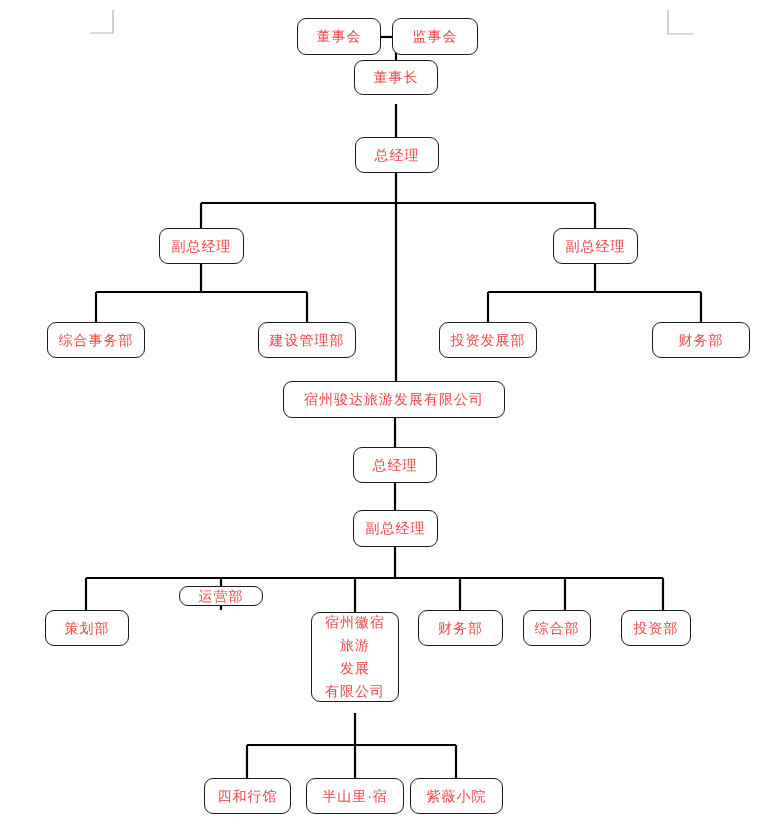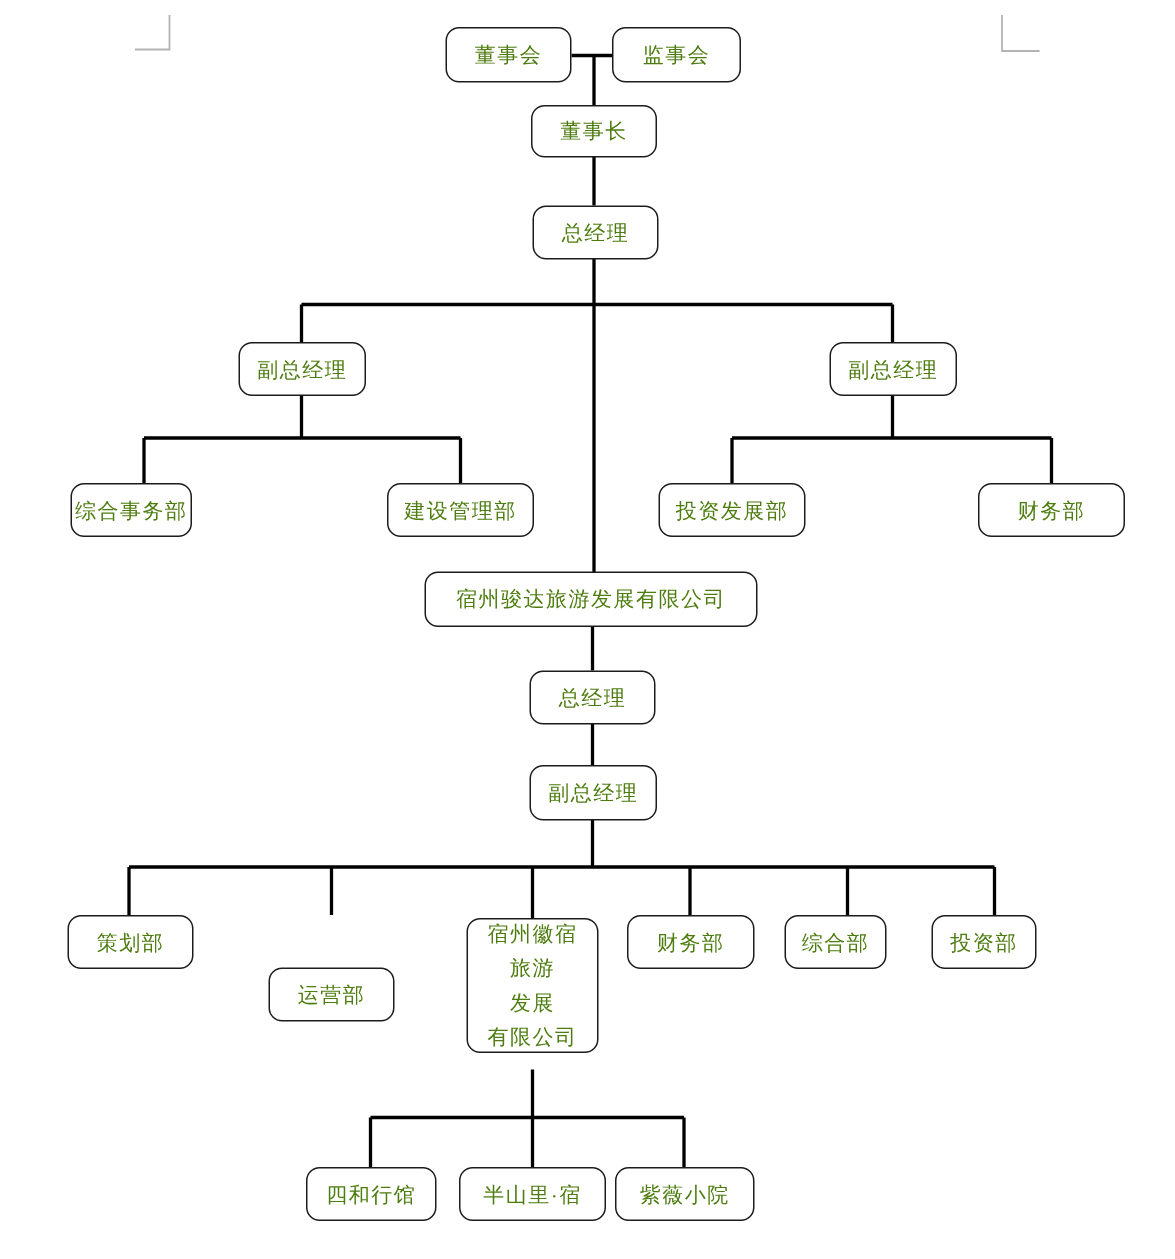--- a/index.html
+++ b/index.html
@@ -20,21 +20,21 @@
     position: absolute;
     box-sizing: border-box;
     border: 1.6px solid #1c1c1c;
     border-radius: 9px;
     background: #ffffff;
     display: flex;
     align-items: center;
     justify-content: center;
     text-align: center;
     font-size: 14px;
-    color: #4d7c0f;
+    color: #ef4444;
     letter-spacing: 1px;
     white-space: pre-line;
     line-height: 23px;
     z-index: 2;
   }
   .corner-mark {
     position: absolute;
     z-index: 1;
   }
 </style>
@@ -90,47 +90,47 @@
       <line x1="355" y1="713" x2="355" y2="745"></line>
       <line x1="247" y1="745" x2="456" y2="745"></line>
       <line x1="247" y1="745" x2="247" y2="778"></line>
       <line x1="355" y1="745" x2="355" y2="778"></line>
       <line x1="456" y1="745" x2="456" y2="778"></line>
     </g>
   </svg>
 
   <div class="node" style="left:297px;top:18px;width:84px;height:37px">董事会</div>
 
-  <div class="node" style="left:408px;top:18px;width:86px;height:37px">监事会</div>
+  <div class="node" style="left:392px;top:18px;width:86px;height:37px">监事会</div>
 
-  <div class="node" style="left:354px;top:70px;width:84px;height:35px">董事长</div>
+  <div class="node" style="left:354px;top:60px;width:84px;height:35px">董事长</div>
 
   <div class="node" style="left:355px;top:137px;width:84px;height:36px">总经理</div>
 
   <div class="node" style="left:159px;top:228px;width:85px;height:36px">副总经理</div>
 
   <div class="node" style="left:553px;top:228px;width:85px;height:36px">副总经理</div>
 
-  <div class="node" style="left:47px;top:322px;width:81px;height:36px">综合事务部</div>
+  <div class="node" style="left:47px;top:322px;width:98px;height:36px">综合事务部</div>
 
   <div class="node" style="left:439px;top:322px;width:98px;height:36px">投资发展部</div>
 
   <div class="node" style="left:258px;top:322px;width:98px;height:36px">建设管理部</div>
 
   <div class="node" style="left:652px;top:322px;width:98px;height:36px">财务部</div>
 
   <div class="node" style="left:283px;top:381px;width:222px;height:37px">宿州骏达旅游发展有限公司</div>
 
   <div class="node" style="left:353px;top:447px;width:84px;height:36px">总经理</div>
 
   <div class="node" style="left:353px;top:510px;width:85px;height:37px">副总经理</div>
 
   <div class="node" style="left:45px;top:610px;width:84px;height:36px">策划部</div>
 
-  <div class="node" style="left:179px;top:645px;width:84px;height:36px">运营部</div>
+  <div class="node" style="left:179px;top:586px;width:84px;height:20px">运营部</div>
 
   <div class="node" style="left:311px;top:612px;width:88px;height:90px">宿州徽宿
 旅游
 发展
 有限公司</div>
 
   <div class="node" style="left:418px;top:610px;width:85px;height:36px">财务部</div>
 
   <div class="node" style="left:523px;top:610px;width:68px;height:36px">综合部</div>
 

